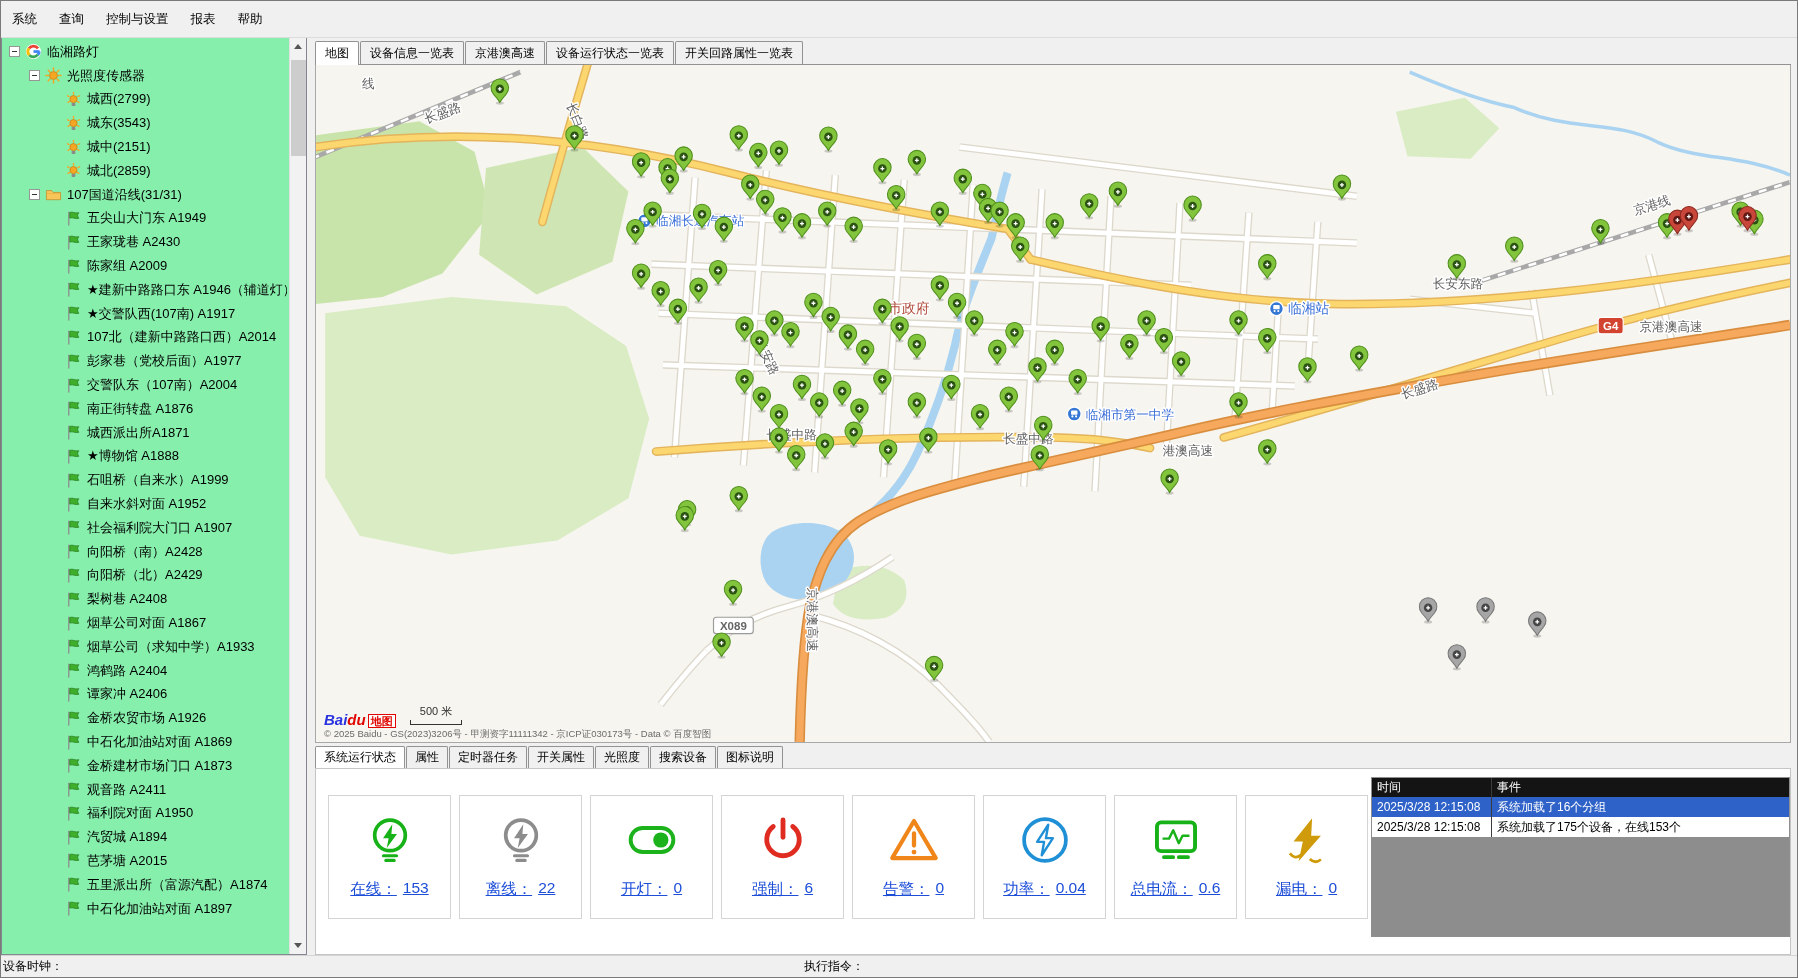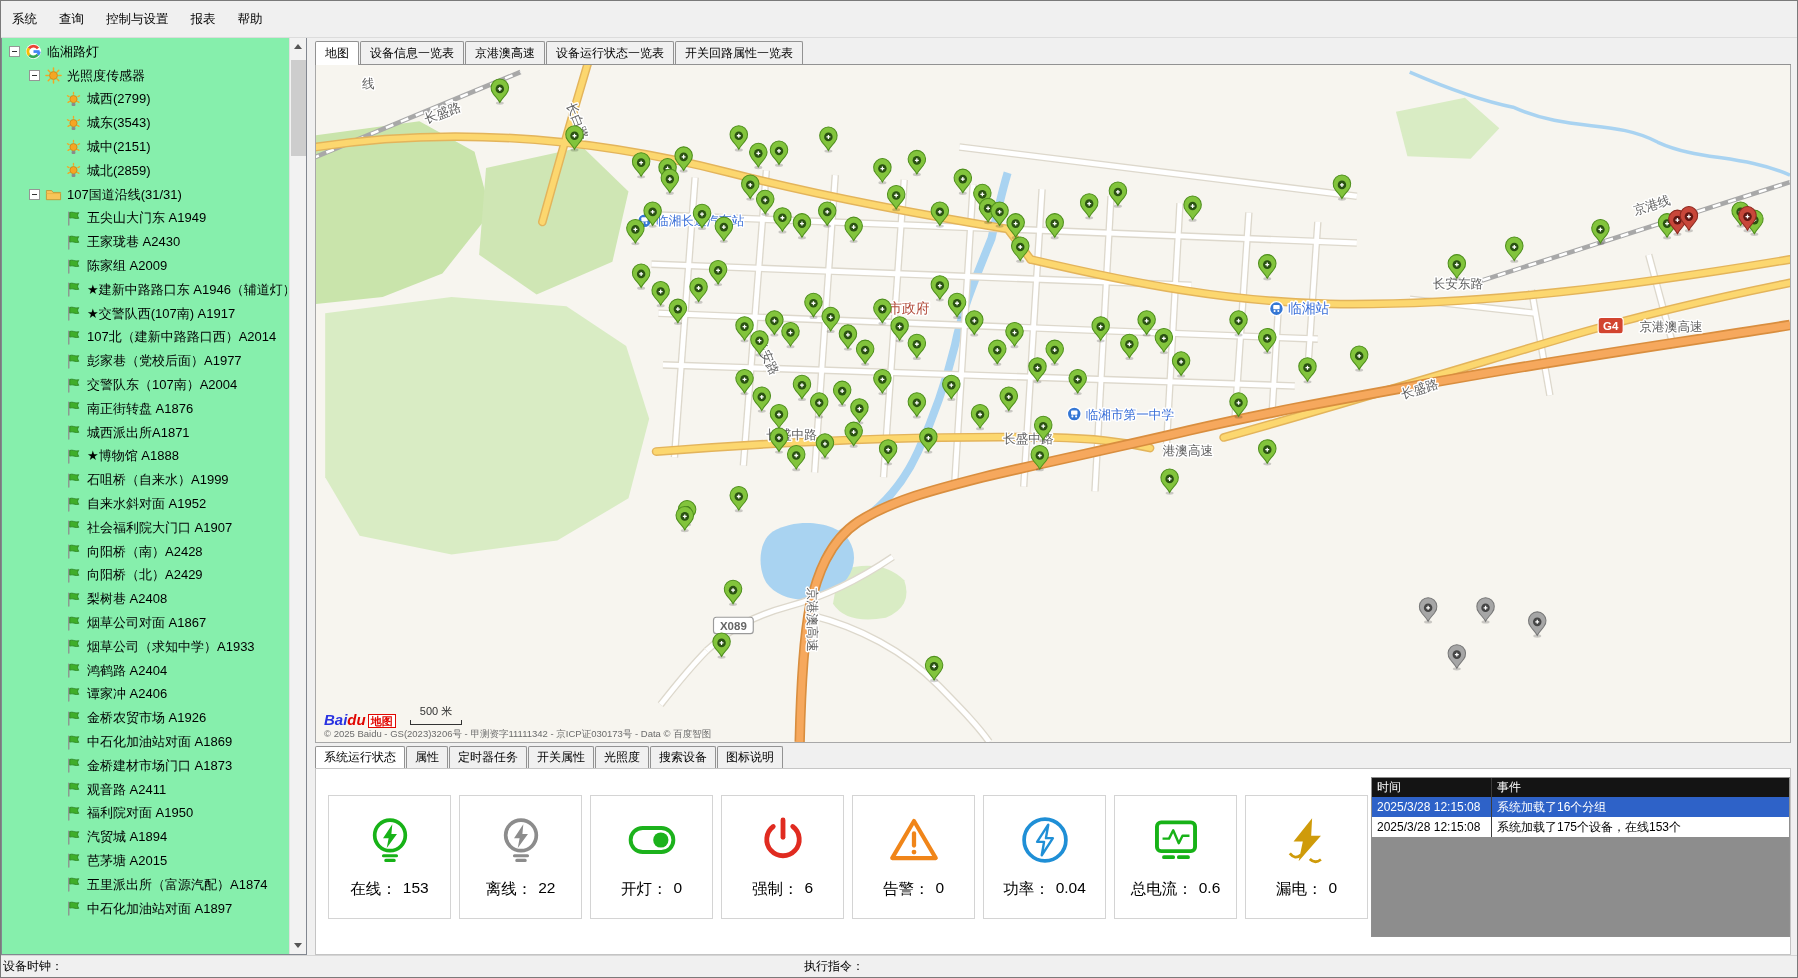--- a/index.html
+++ b/index.html
@@ -66,21 +66,21 @@
 
   
   .panel-tabbar { height:24px; display:flex; align-items:center;
     border-bottom:1px solid #c6c6c6; margin-top:2px; flex:0 0 auto; }
   .panel-tabbar .tab { font-size:12px; padding:2px 8px 2px; }
   .bottom-panel { height:186px; position:relative; background:#ffffff;
     border:1px solid #c4c4c4; border-top:none; flex:0 0 auto; }
   .cards { position:absolute; left:12px; top:26px; display:flex; gap:8px; }
   .card { width:123px; height:124px; background:#fff; border:1px solid #d4d4d4;
     display:flex; flex-direction:column; align-items:center; justify-content:center; gap:9px; }
-  .card-label { font-size:15.5px; color:#000000; display:flex; gap:6px; }
+  .card-label { font-size:15.5px; color:#1d4ed8; display:flex; gap:6px;text-decoration:underline; }
 
   
   .event-log { position:absolute; right:0; top:8px; width:419px; height:160px;
     border:1px solid #8f8f8f; background:#8d8d8d; display:flex; flex-direction:column;
     font-size:12px; }
   .log-header { display:flex; background:#141414; color:#fff; height:19px;
     line-height:19px; flex:0 0 auto; }
   .log-col-time { width:120px; padding-left:5px; border-right:1px solid #3c3c3c; flex:0 0 auto;
     overflow:hidden; white-space:nowrap; }
   .log-col-event { padding-left:5px; flex:1; overflow:hidden; white-space:nowrap; }

